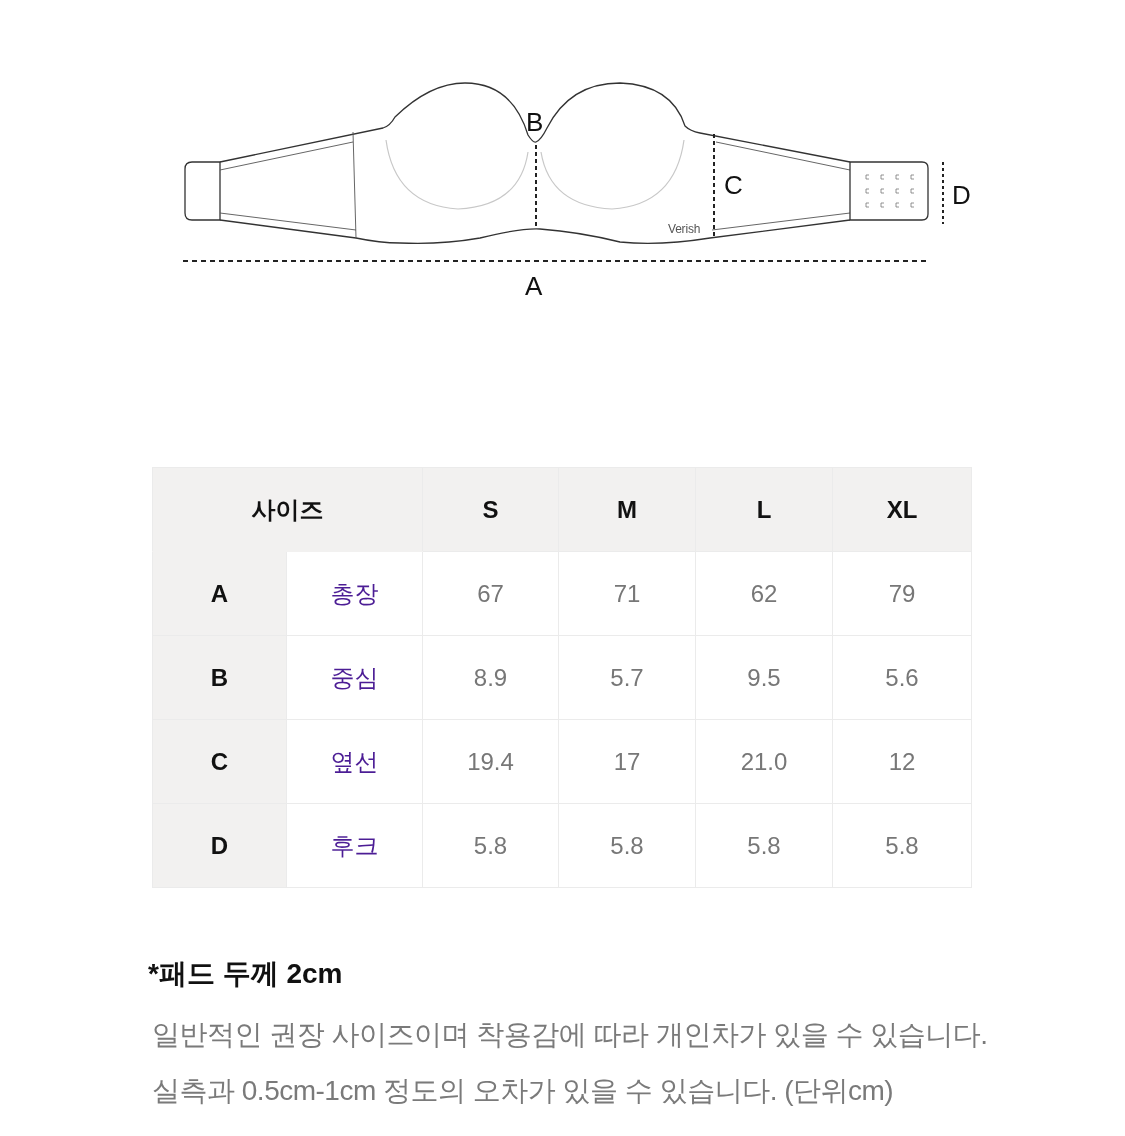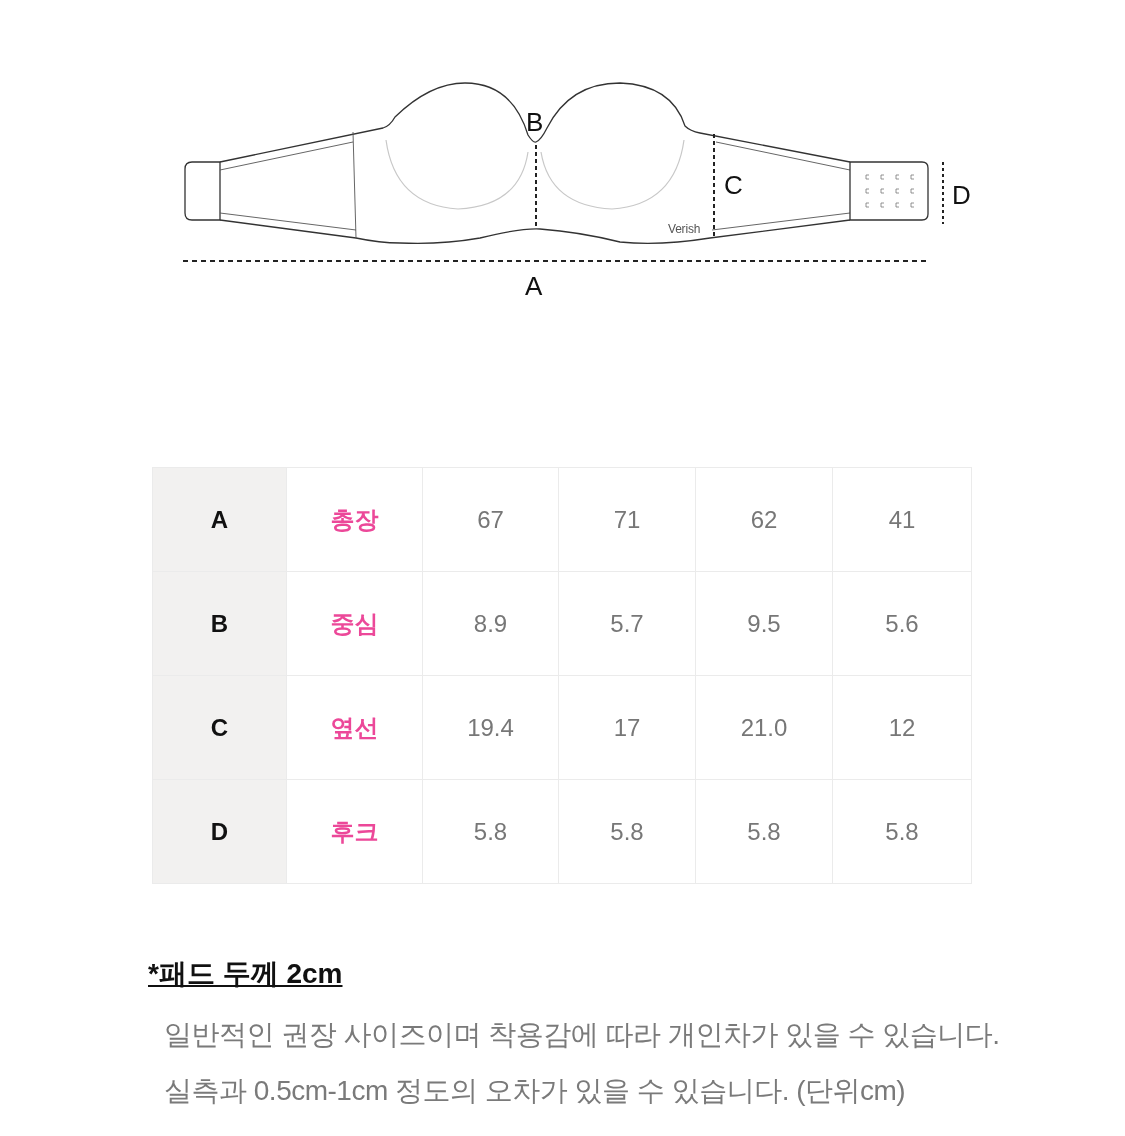--- a/index.html
+++ b/index.html
@@ -9,26 +9,26 @@
   .diagram svg { position: absolute; left: 0; top: 0; }
   .dlabel { position: absolute; font-size: 26px; color: #111; line-height: 1; }
   .brand { position: absolute; font-size: 12px; color: #555; letter-spacing: -0.2px; }
 
   .size-table { position: absolute; left: 152px; top: 467px; width: 819px; height: 417px;
                 border-collapse: collapse; table-layout: fixed; }
   .size-table td, .size-table th { border: 1px solid #ebebeb; text-align: center;
                 vertical-align: middle; padding: 0; height: 83px; font-size: 24px; }
   .size-table th { background: #f2f1f0; font-weight: bold; color: #111; }
   .size-table .key { background: #f2f1f0; font-weight: bold; color: #111; }
-  .size-table .name { background: #fff; font-weight: bold; color: #ec4899; }
+  .size-table .name { background: #fff; font-weight: normal; color: #4c1d95; }
   .size-table .val { background: #fff; color: #777; font-weight: normal; }
   .size-table th.corner { border-bottom-color: #f2f1f0; }
 
-  .note-title { position: absolute; left: 148px; top: 955px; font-size: 28px; font-weight: bold; color: #111; text-decoration: underline; }
-  .note-line { position: absolute; left: 164px; font-size: 28px; color: #7a7a7a; letter-spacing: -0.5px; }
+  .note-title { position: absolute; left: 148px; top: 955px; font-size: 28px; font-weight: bold; color: #111; }
+  .note-line { position: absolute; left: 152px; font-size: 28px; color: #7a7a7a; letter-spacing: -0.5px; }
 </style>
 </head>
 <body>
 
 <div class="diagram">
   <svg width="1125" height="320" viewBox="0 0 1125 320">
 
     <path d="M220,162 L192,162 Q185,162 185,169 L185,213 Q185,220 192,220 L220,220 Z" fill="#fff" stroke="#333" stroke-width="1.3"></path>
 
     <path d="M220,162 L383,128 Q390,126 395,117 Q430,83 465,83 Q512,83 528,135 Q533,143 536,142 Q541,140 547,128 Q570,83 620,83 Q672,85 685,126 Q690,131 700,133 L850,162" fill="none" stroke="#333" stroke-width="1.3"></path>
@@ -75,27 +75,34 @@
 <table class="size-table">
   <colgroup>
     <col style="width:134px">
       <col style="width:136px">
       <col style="width:136px">
       <col style="width:137px">
       <col style="width:137px">
       <col style="width:139px">
   </colgroup>
   <tbody>
+      <tr>
+    <th colspan="2" class="corner">사이즈</th>
+    <th>S</th>
+    <th>M</th>
+    <th>L</th>
+    <th>XL</th>
+  </tr>
   <tr>
     <td class="key">A</td>
     <td class="name">총장</td>
     <td class="val">67</td>
     <td class="val">71</td>
     <td class="val">62</td>
-    <td class="val">41</td>
+    <td class="val">79</td>
   </tr>
   <tr>
     <td class="key">B</td>
     <td class="name">중심</td>
     <td class="val">8.9</td>
     <td class="val">5.7</td>
     <td class="val">9.5</td>
     <td class="val">5.6</td>
   </tr>
   <tr>

